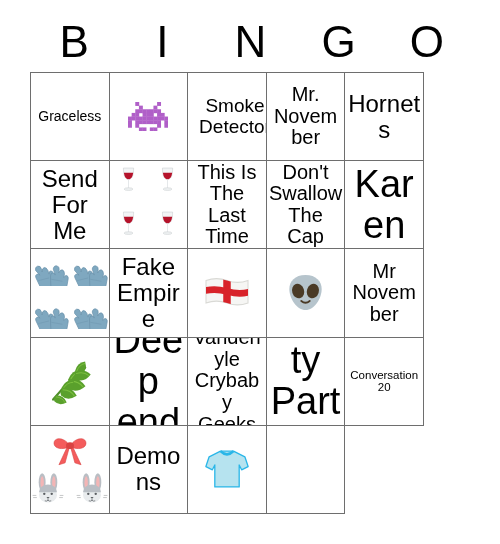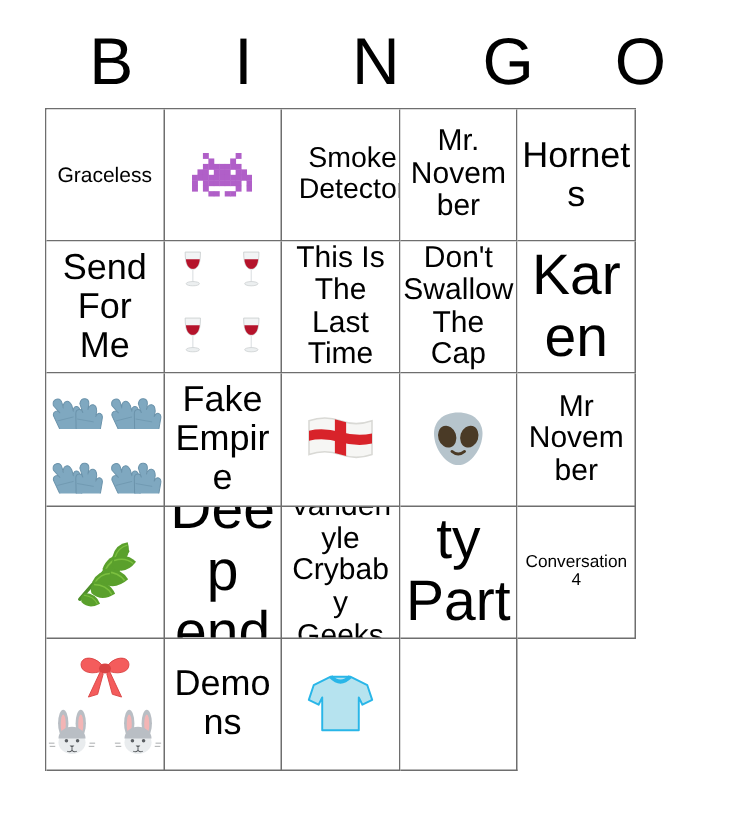--- a/index.html
+++ b/index.html
@@ -394,21 +394,21 @@
         <span class="cell-text t-md">Vanderlyle
 Crybaby
 Geeks</span>
       </div>
       <div class="cell">
         <span class="cell-text t-xxl">Guilty
 Party</span>
       </div>
       <div class="cell">
         <span class="cell-text t-xs">Conversation
-4</span>
+20</span>
       </div>
       <div class="cell">
         <div class="emoji-wrap" style="flex-direction: column;">
           <div>
             <svg width="40" height="34.4" viewBox="0 0 64 56">
     <path d="M30 17 C22 5 6 5 6 15 c0 9 14 11 24 6 z" fill="#f45c5c" stroke="#d94343" stroke-width="1"></path>
     <path d="M34 17 C42 5 58 5 58 15 c0 9 -14 11 -24 6 z" fill="#f45c5c" stroke="#d94343" stroke-width="1"></path>
     <path d="M28 20 L14 50 l10 -3 6 -22 z" fill="#f45c5c" stroke="#d94343" stroke-width="1"></path>
     <path d="M36 20 L50 50 l-10 -3 -6 -22 z" fill="#f45c5c" stroke="#d94343" stroke-width="1"></path>
     <ellipse cx="32" cy="19" rx="6.5" ry="5.5" fill="#d94343"></ellipse>

